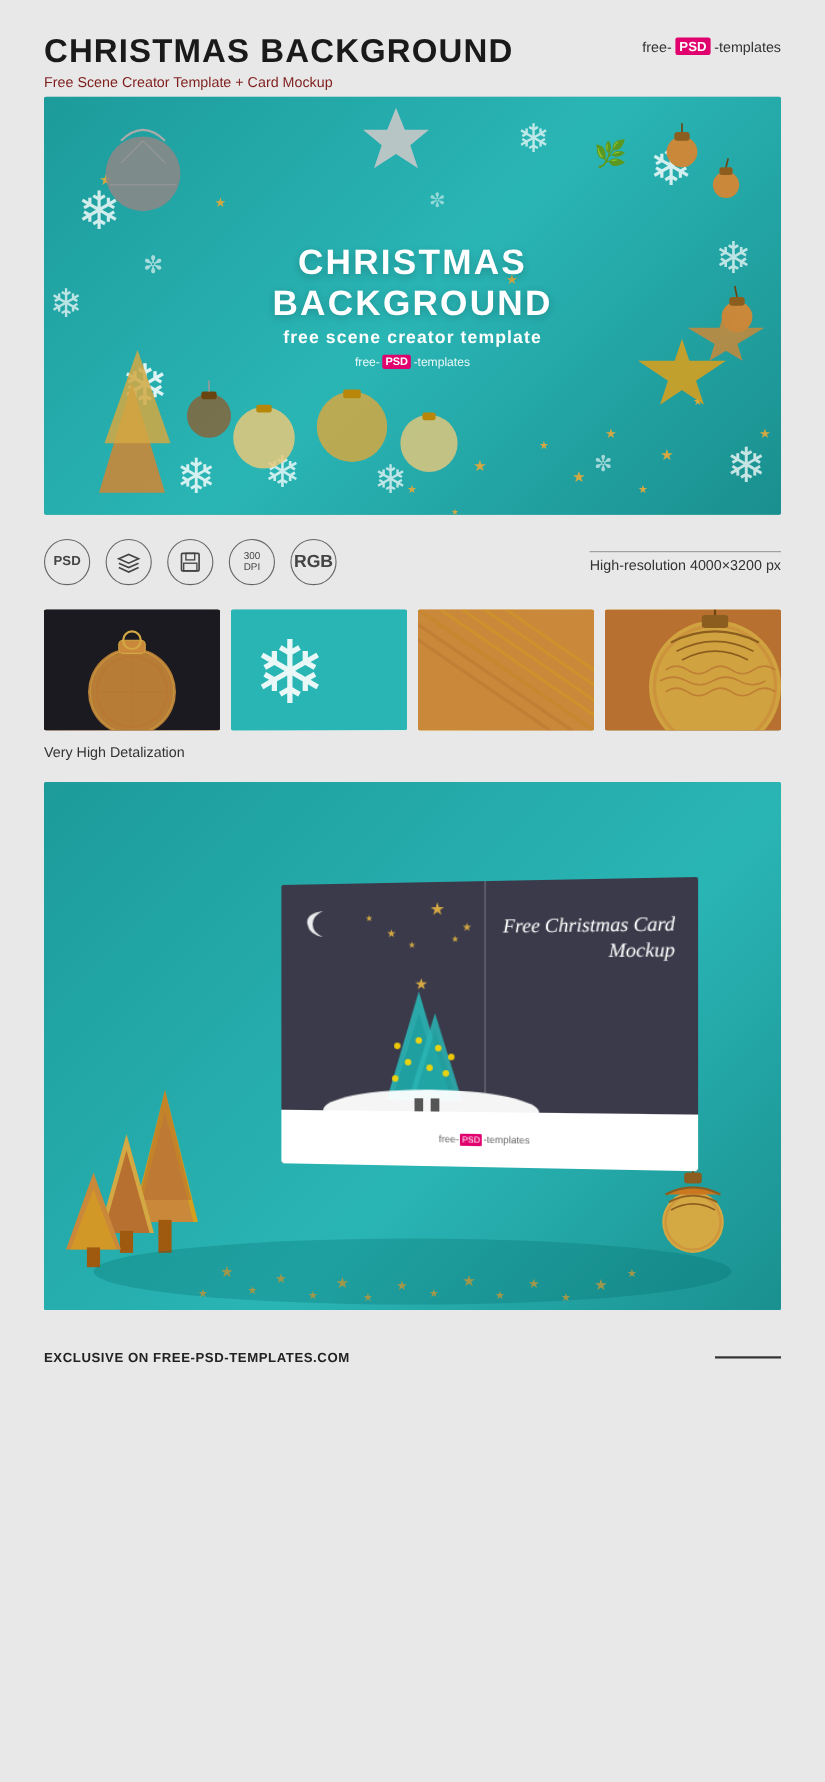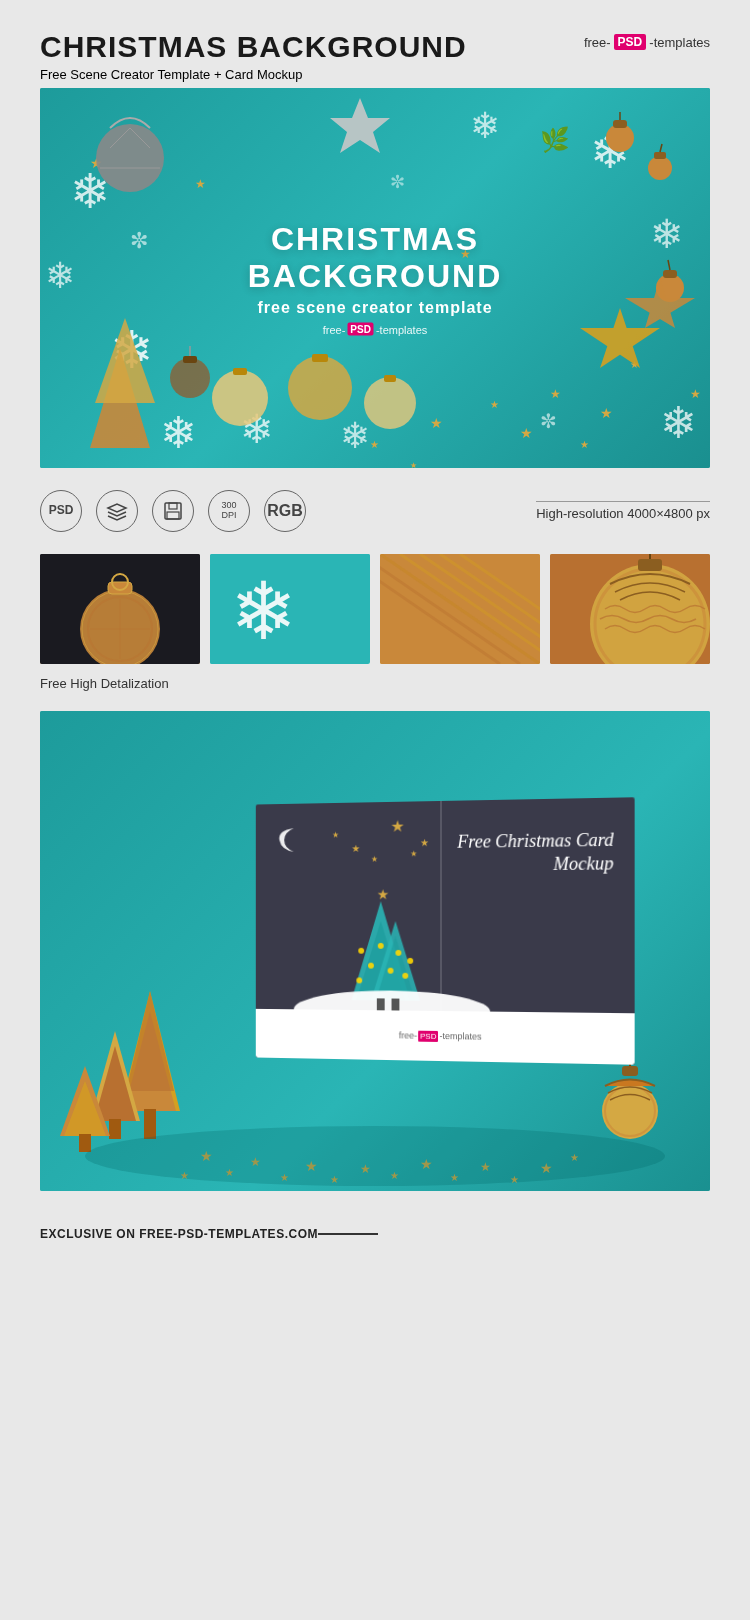--- a/index.html
+++ b/index.html
@@ -27,21 +27,21 @@
     .header-left {}
     .main-title {
       font-size: 30px;
       font-weight: 900;
       letter-spacing: 1px;
       color: #1a1a1a;
       line-height: 1.1;
     }
     .subtitle {
       font-size: 13px;
-      color: #000000;
+      color: #7f1d1d;
       margin-top: 4px;
       font-weight: 400;
     }
     .logo-area {
       display: flex;
       align-items: center;
       gap: 2px;
       font-size: 13px;
       color: #333;
       margin-top: 4px;
@@ -268,20 +268,21 @@
       line-height: 1.3;
       margin-top: 10px;
       z-index: 2;
       position: relative;
     }
 
     
     .footer {
       display: flex;
       align-items: center;
+      justify-content: space-between;
       padding: 16px 0 0 0;
       border-top: none;
     }
     .footer-text {
       font-size: 12px;
       font-weight: bold;
       letter-spacing: 0.5px;
       color: #222;
       text-transform: uppercase;
     }
@@ -407,21 +408,21 @@
     </div>
     <div class="badge">
       <svg width="22" height="22" viewBox="0 0 22 22" fill="none" xmlns="http://www.w3.org/2000/svg">
         <rect x="3" y="3" width="16" height="16" rx="1" stroke="#444" stroke-width="1.5" fill="none"></rect>
         <rect x="7" y="3" width="8" height="6" stroke="#444" stroke-width="1.2" fill="none"></rect>
         <rect x="5" y="12" width="12" height="7" stroke="#444" stroke-width="1.2" fill="none"></rect>
       </svg>
     </div>
     <div class="badge badge-dpi">300<br>DPI</div>
     <div class="badge badge-rgb">RGB</div>
-    <div class="resolution-text">High-resolution 4000×4800 px</div>
+    <div class="resolution-text">High-resolution 4000×3200 px</div>
   </div>
 
   <div class="thumbnails-row">
     <div class="thumbnail thumb-1">
       <svg width="100%" height="100%" viewBox="0 0 160 110" xmlns="http://www.w3.org/2000/svg">
 
         <rect x="0" y="0" width="160" height="110" fill="#1a1a20"></rect>
         <circle cx="80" cy="75" r="40" fill="#c9883a" opacity="0.9"></circle>
         <circle cx="80" cy="75" r="38" fill="none" stroke="#d4a843" stroke-width="1" opacity="0.6"></circle>
         <circle cx="80" cy="75" r="32" fill="none" stroke="#b87030" stroke-width="2" opacity="0.4"></circle>
@@ -467,21 +468,21 @@
         <rect x="88" y="5" width="24" height="12" rx="3" fill="#8b5e20"></rect>
         <line x1="100" y1="5" x2="100" y2="-5" stroke="#6a4510" stroke-width="2"></line>
 
         <path d="M55 55 Q65 48 75 55 Q85 62 95 55 Q105 48 115 55 Q125 62 135 55 Q145 48 155 55" stroke="#b87030" stroke-width="1.5" fill="none" opacity="0.7"></path>
         <path d="M50 65 Q62 58 74 65 Q86 72 98 65 Q110 58 122 65 Q134 72 146 65" stroke="#b87030" stroke-width="1.5" fill="none" opacity="0.7"></path>
         <path d="M55 75 Q65 68 75 75 Q85 82 95 75 Q105 68 115 75 Q125 82 135 75 Q145 68 155 75" stroke="#b87030" stroke-width="1.5" fill="none" opacity="0.7"></path>
       </svg>
     </div>
   </div>
 
-  <div class="detail-label">Free High Detalization</div>
+  <div class="detail-label">Very High Detalization</div>
 
   <div class="card-mockup-container">
     <div class="card-mockup-bg"></div>
 
     <svg style="position:absolute;top:0;left:0;width:100%;height:100%;" viewBox="0 0 670 480" xmlns="http://www.w3.org/2000/svg">
 
       <polygon points="80,400 110,280 140,400" fill="#d4a020"></polygon>
       <polygon points="84,400 110,300 136,400" fill="#c9883a"></polygon>
       <polygon points="86,380 110,280 134,380" fill="#b87030" opacity="0.6"></polygon>
       <rect x="104" y="398" width="12" height="30" fill="#a05a10"></rect>

